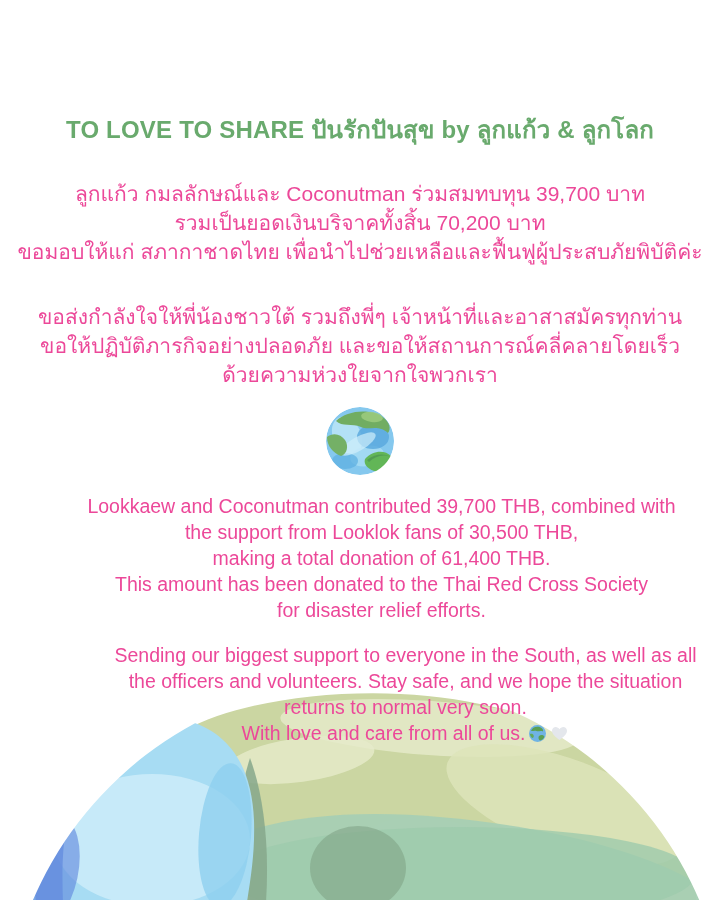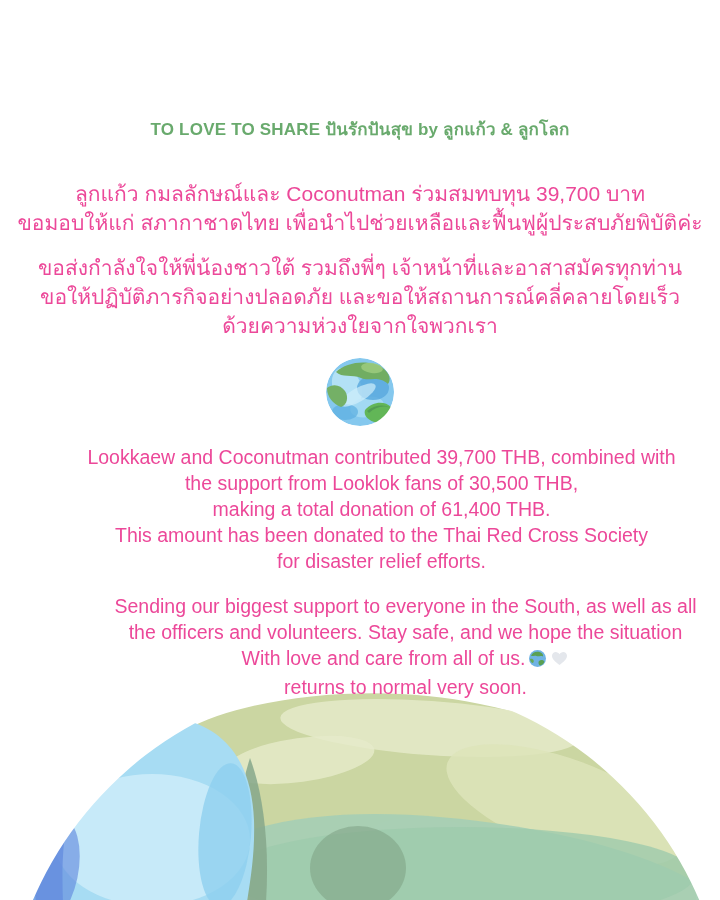--- a/index.html
+++ b/index.html
@@ -15,30 +15,30 @@
     font-family: "Liberation Sans", "DejaVu Sans", sans-serif;
   }
   .content {
     position: absolute;
     inset: 0;
     z-index: 1;
     text-align: center;
   }
   .poster-title {
     padding-top: 113px;
-    font-size: 17px;
+    font-size: 24px;
     line-height: 34px;
     font-weight: 700;
     color: #69aa6d;
     letter-spacing: 0.2px;
   }
   .para { color: #ec4899; }
   .thai-para { font-size: 21px; line-height: 29px; }
   .thai-para-1 { margin-top: 32px; }
-  .thai-para-2 { margin-top: 16px; }
+  .thai-para-2 { margin-top: 36px; }
   .eng-para { font-size: 19.5px; line-height: 26px; padding-left: 43px; }
   .eng-para-1 { margin-top: 17px; }
   .eng-para-2 { margin-top: 19px; margin-left: 48px; }
   .center-globe {
     margin-top: 17px;
     display: flex;
     justify-content: center;
   }
   .inline-emoji {
     display: inline-block;
@@ -81,20 +81,21 @@
 
   <path d="M0,0 H720 V210 H0 Z M366,-9.6 a362.5,362.5 0 1,0 0.2,0 Z" fill="#ffffff" fill-rule="evenodd"></path>
 </svg>
 
 <div class="content">
 
   <div class="poster-title">TO LOVE TO SHARE ปันรักปันสุข by ลูกแก้ว &amp; ลูกโลก</div>
 
   <div class="para thai-para thai-para-1">
     <div>ลูกแก้ว กมลลักษณ์และ Coconutman ร่วมสมทบทุน 39,700 บาท</div>
+    <div>รวมเป็นยอดเงินบริจาคทั้งสิ้น 70,200 บาท</div>
     <div>ขอมอบให้แก่ สภากาชาดไทย เพื่อนำไปช่วยเหลือและฟื้นฟูผู้ประสบภัยพิบัติค่ะ</div>
   </div>
 
   <div class="para thai-para thai-para-2">
     <div>ขอส่งกำลังใจให้พี่น้องชาวใต้ รวมถึงพี่ๆ เจ้าหน้าที่และอาสาสมัครทุกท่าน</div>
     <div>ขอให้ปฏิบัติภารกิจอย่างปลอดภัย และขอให้สถานการณ์คลี่คลายโดยเร็ว</div>
     <div>ด้วยความห่วงใยจากใจพวกเรา</div>
   </div>
 
   <div class="center-globe">
@@ -118,26 +119,26 @@
     <div>Lookkaew and Coconutman contributed 39,700 THB, combined with</div>
     <div>the support from Looklok fans of 30,500 THB,</div>
     <div>making a total donation of 61,400 THB.</div>
     <div>This amount has been donated to the Thai Red Cross Society</div>
     <div>for disaster relief efforts.</div>
   </div>
 
   <div class="para eng-para eng-para-2">
     <div>Sending our biggest support to everyone in the South, as well as all</div>
     <div>the officers and volunteers. Stay safe, and we hope the situation</div>
+    <div>returns to normal very soon.</div>
     <div>
       <span>With love and care from all of us.</span><span class="inline-emoji"><svg width="19" height="19" viewBox="0 0 19 19" xmlns="http://www.w3.org/2000/svg" aria-hidden="true">
             <circle cx="9.5" cy="9.5" r="8.5" fill="#6fb3e4"></circle>
             <path d="M3,7 C4,3.5 8,2 11.5,3 C14,3.8 15.5,5.5 15,7.5 C12.5,6 10.5,8 8.5,7 C6.5,6 4.5,7.5 3,7 Z" fill="#5aa053"></path>
             <path d="M11,12 C13,10.5 15.5,11 16.3,12.5 C16,14.5 14,16.2 12,16.6 C10.5,15.8 10,13.2 11,12 Z" fill="#5aa053"></path>
             <path d="M2,10 C3.2,9.3 4.8,9.8 5.5,11 C6.2,12.2 5.5,13.8 4.3,14.1 C2.9,13.2 2,11.7 2,10 Z" fill="#63aa5b"></path>
           </svg></span><span class="inline-emoji"><svg width="19" height="19" viewBox="0 0 19 19" xmlns="http://www.w3.org/2000/svg" aria-hidden="true">
             <path d="M9.5,16 C5,12.8 2,10 2,6.8 C2,4.4 3.9,3 5.7,3 C7.3,3 8.7,4 9.5,5.2 C10.3,4 11.7,3 13.3,3 C15.1,3 17,4.4 17,6.8 C17,10 14,12.8 9.5,16 Z" fill="#e4e7ec"></path>
           </svg></span>
     </div>
-    <div>returns to normal very soon.</div>
   </div>
 
 </div>
 
 </body></html>

